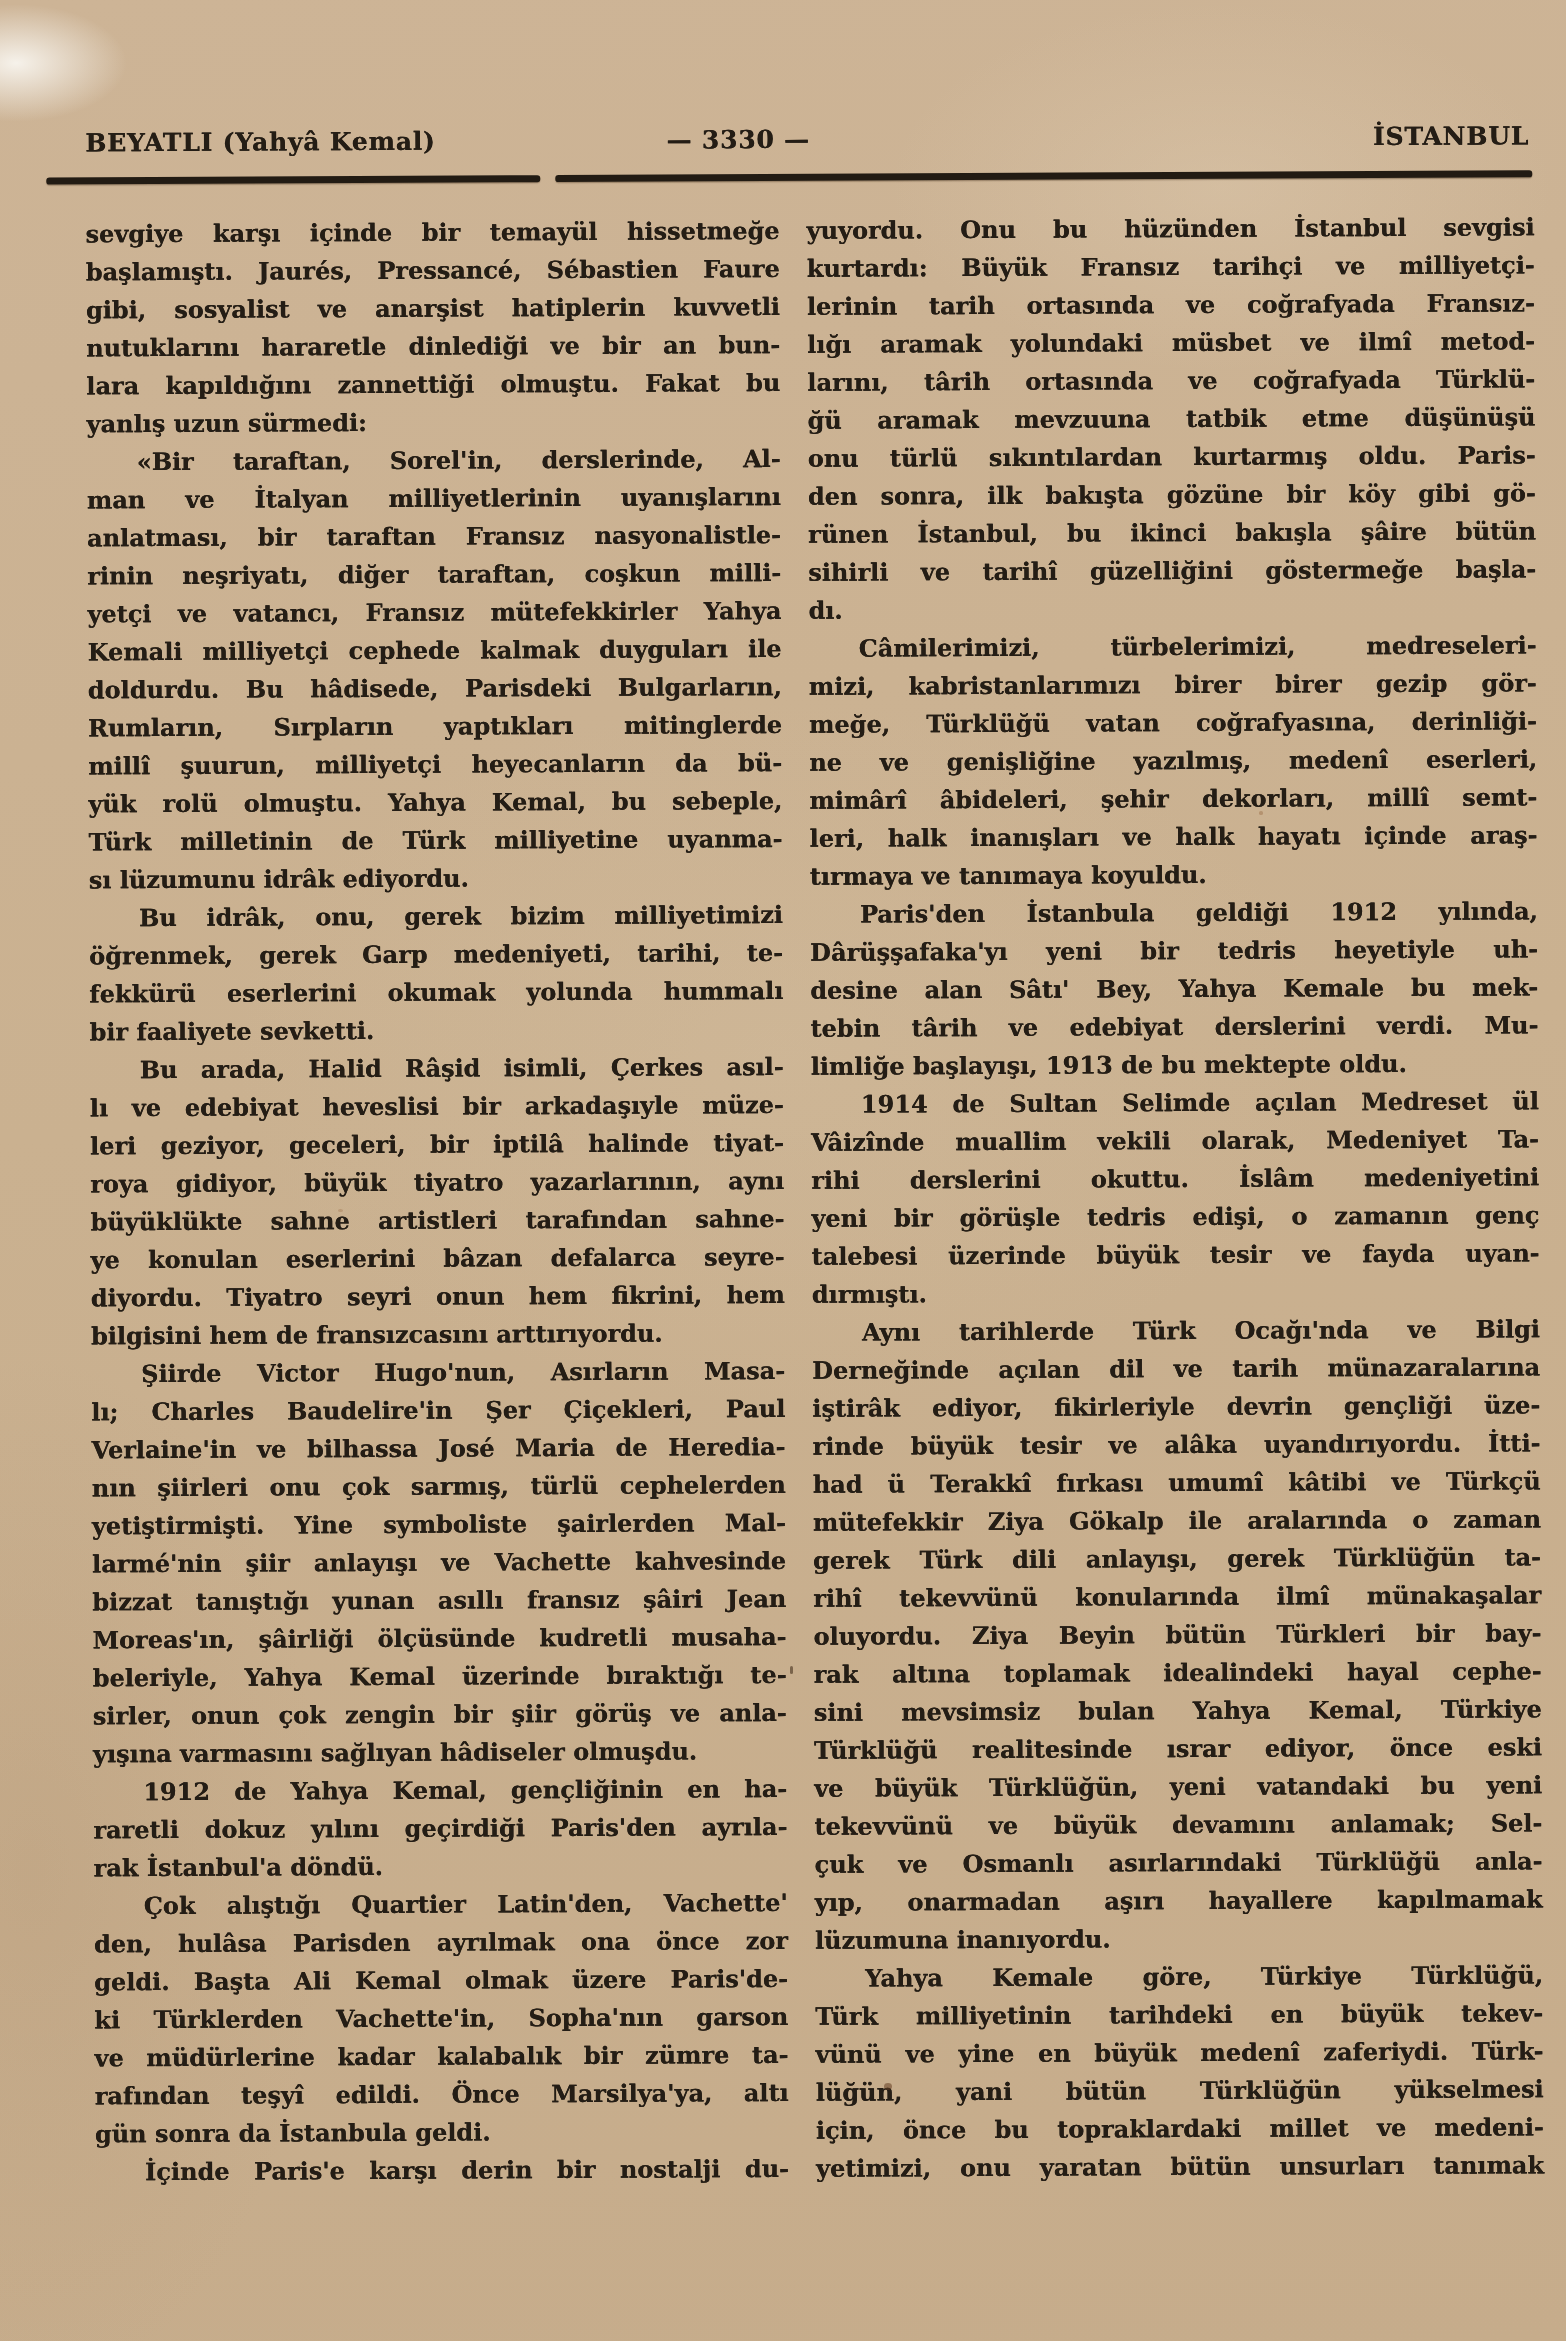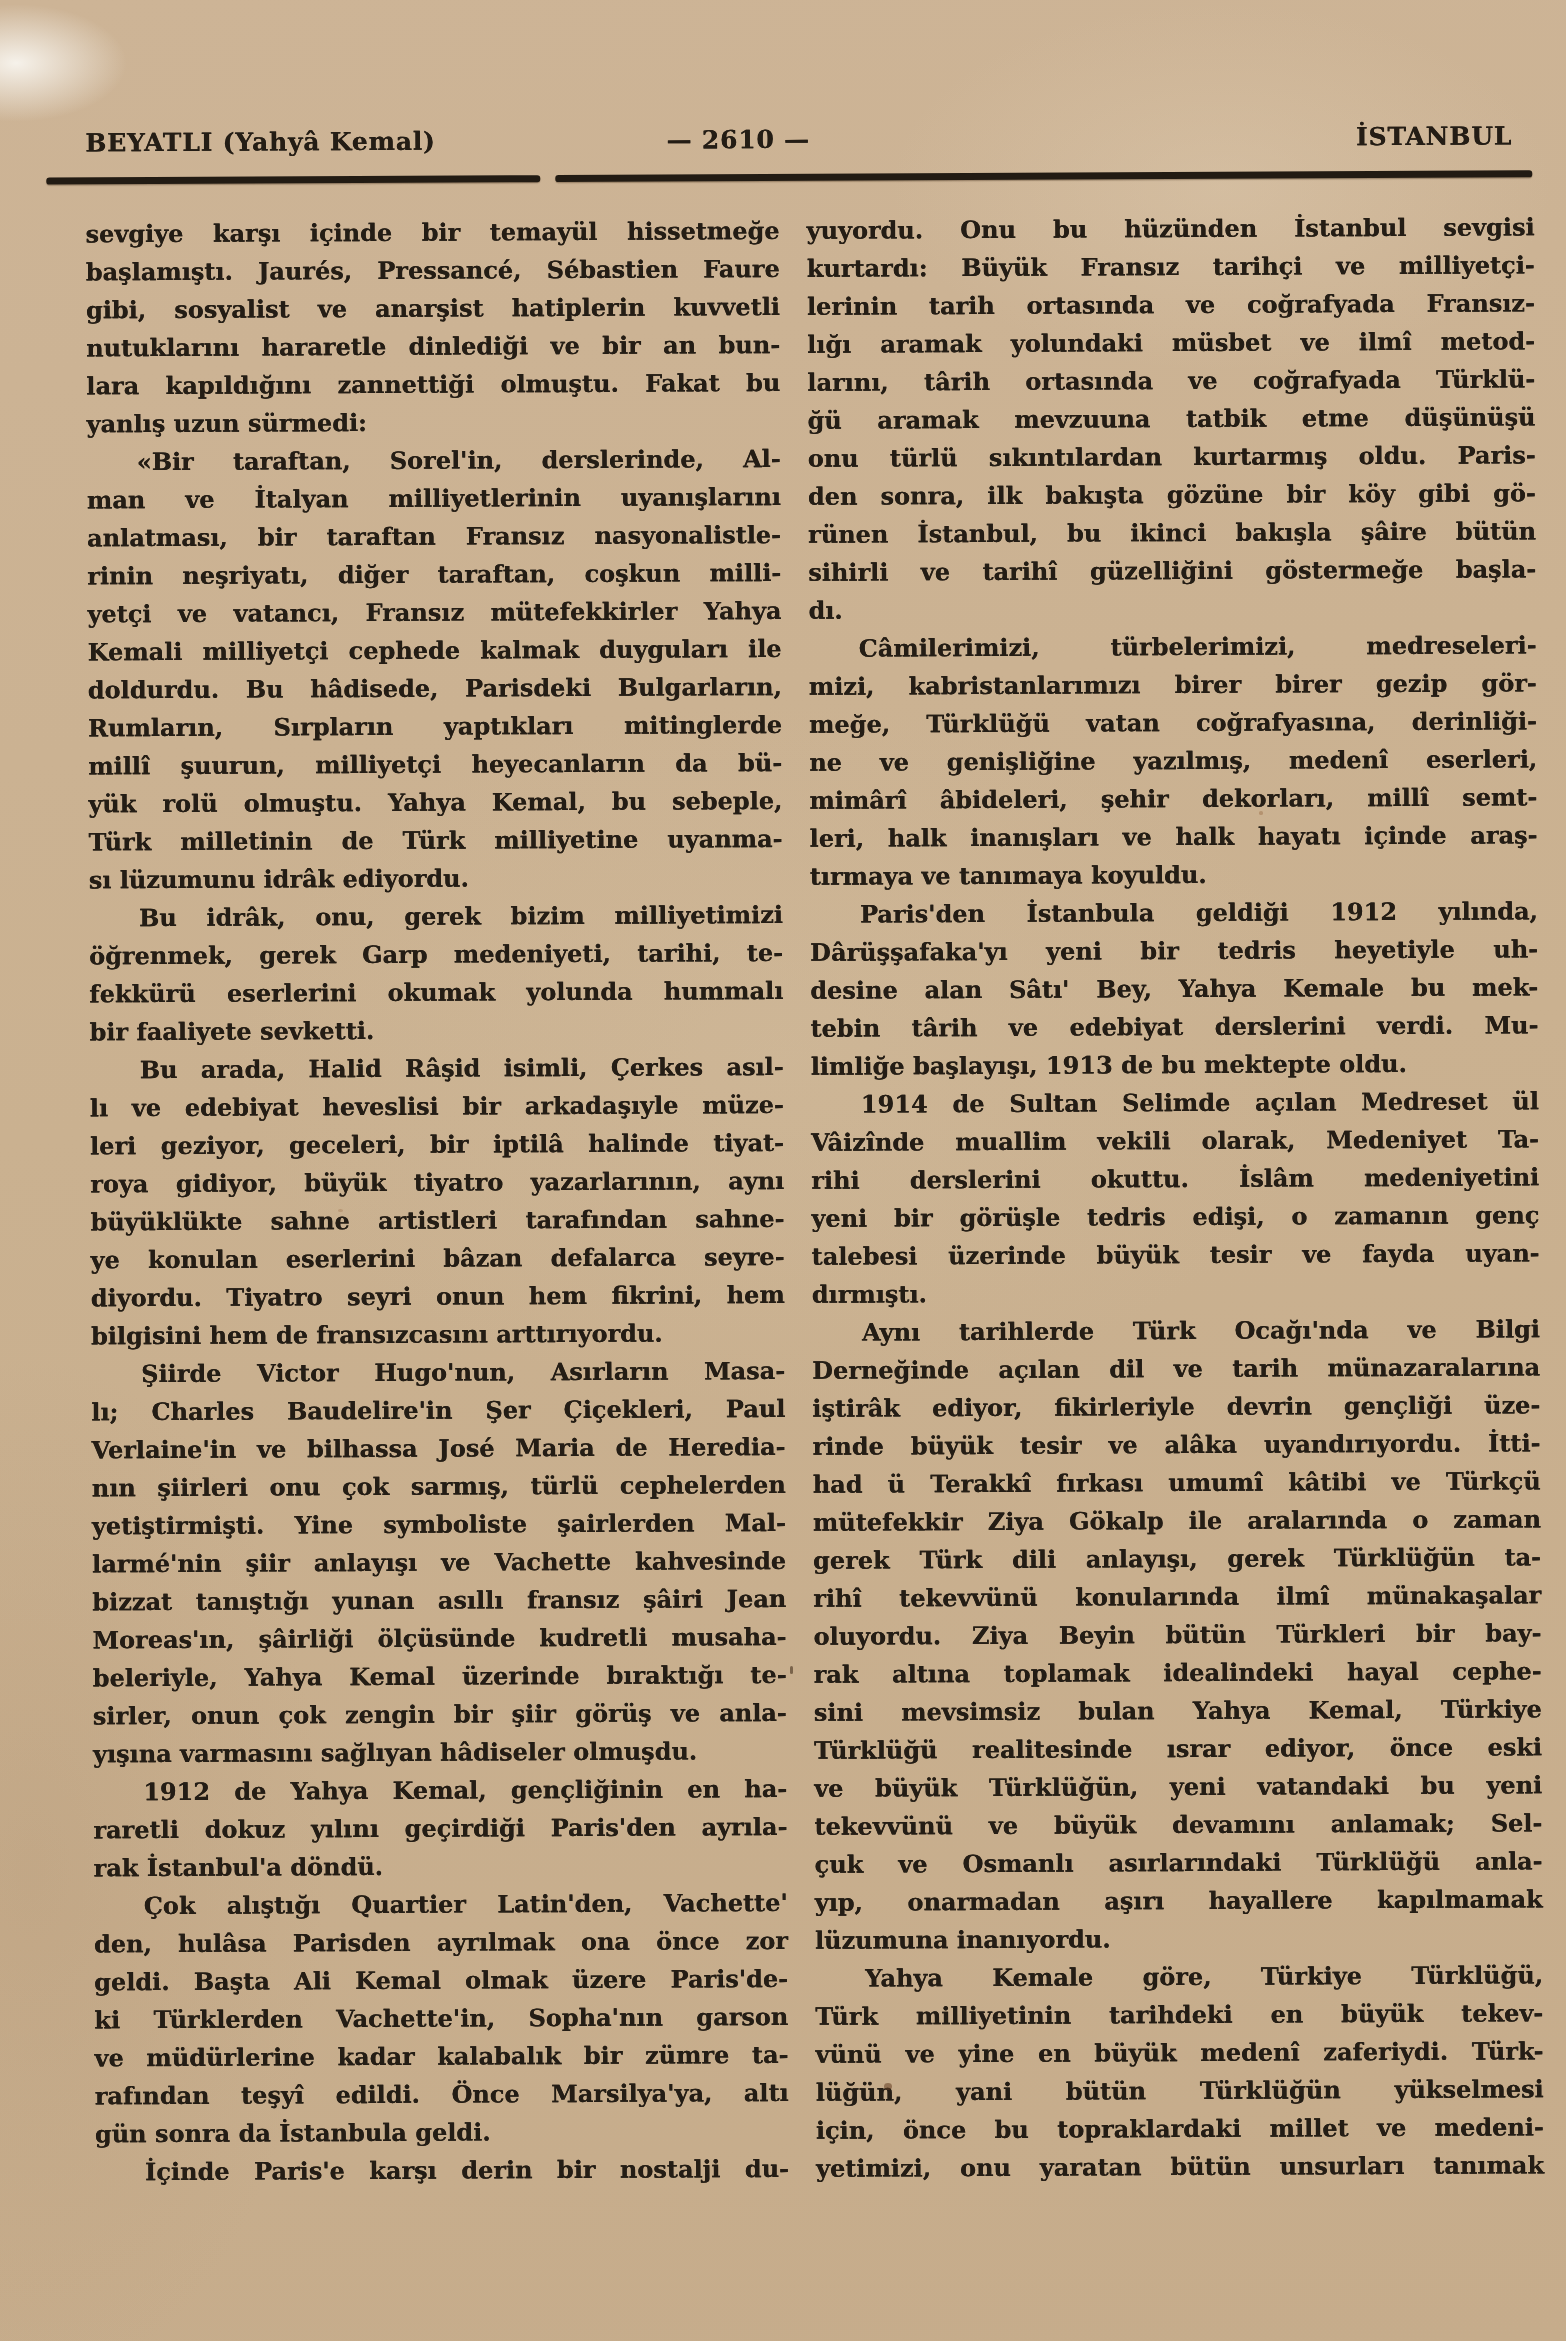--- a/index.html
+++ b/index.html
@@ -34,21 +34,21 @@
     position: absolute;
     top: 125px;
     font-size: 25px;
     font-weight: bold;
     letter-spacing: 0.8px;
     white-space: nowrap;
     text-shadow: 0.3px 0 0 currentColor;
   }
   #hdr-left   { left: 89px; }
   #hdr-center { left: 742px; transform: translateX(-50%); }
-  #hdr-right  { right: 50px; }
+  #hdr-right  { right: 33px; }
   .rule {
     position: absolute;
     top: 174px;
     height: 6.9px;
     background: #221b13;
     border-radius: 3.2px;
     box-shadow: 0 1.1px 1.1px rgba(60,40,20,0.35);
   }
   #rule-left  { left: 50px;  width: 494px; }
   #rule-right { left: 559px; width: 977px; }
@@ -80,21 +80,21 @@
   #specks i:nth-child(3) { left: 1259px; top: 811px; width: 3.7px;  height: 3.7px; background: rgba(140,90,50,0.35); }
   #specks i:nth-child(4) { left: 338px;  top: 1209px; width: 4.8px;  height: 3.2px; background: rgba(150,100,60,0.3); }
 </style>
 </head>
 <body>
 
 <div id="paper"></div>
 
 <div id="content">
   <div id="hdr-left" class="hdr">BEYATLI (Yahyâ Kemal)</div>
-  <div id="hdr-center" class="hdr">— 2610 —</div>
+  <div id="hdr-center" class="hdr">— 3330 —</div>
   <div id="hdr-right" class="hdr">İSTANBUL</div>
 
   <div id="rule-left" class="rule"></div>
   <div id="rule-right" class="rule"></div>
 
   <div id="col-left" class="col">
       <div class="line">sevgiye karşı içinde bir temayül hissetmeğe</div>
       <div class="line">başlamıştı. Jaurés, Pressancé, Sébastien Faure</div>
       <div class="line">gibi, sosyalist ve anarşist hatiplerin kuvvetli</div>
       <div class="line">nutuklarını hararetle dinlediği ve bir an bun-</div>

